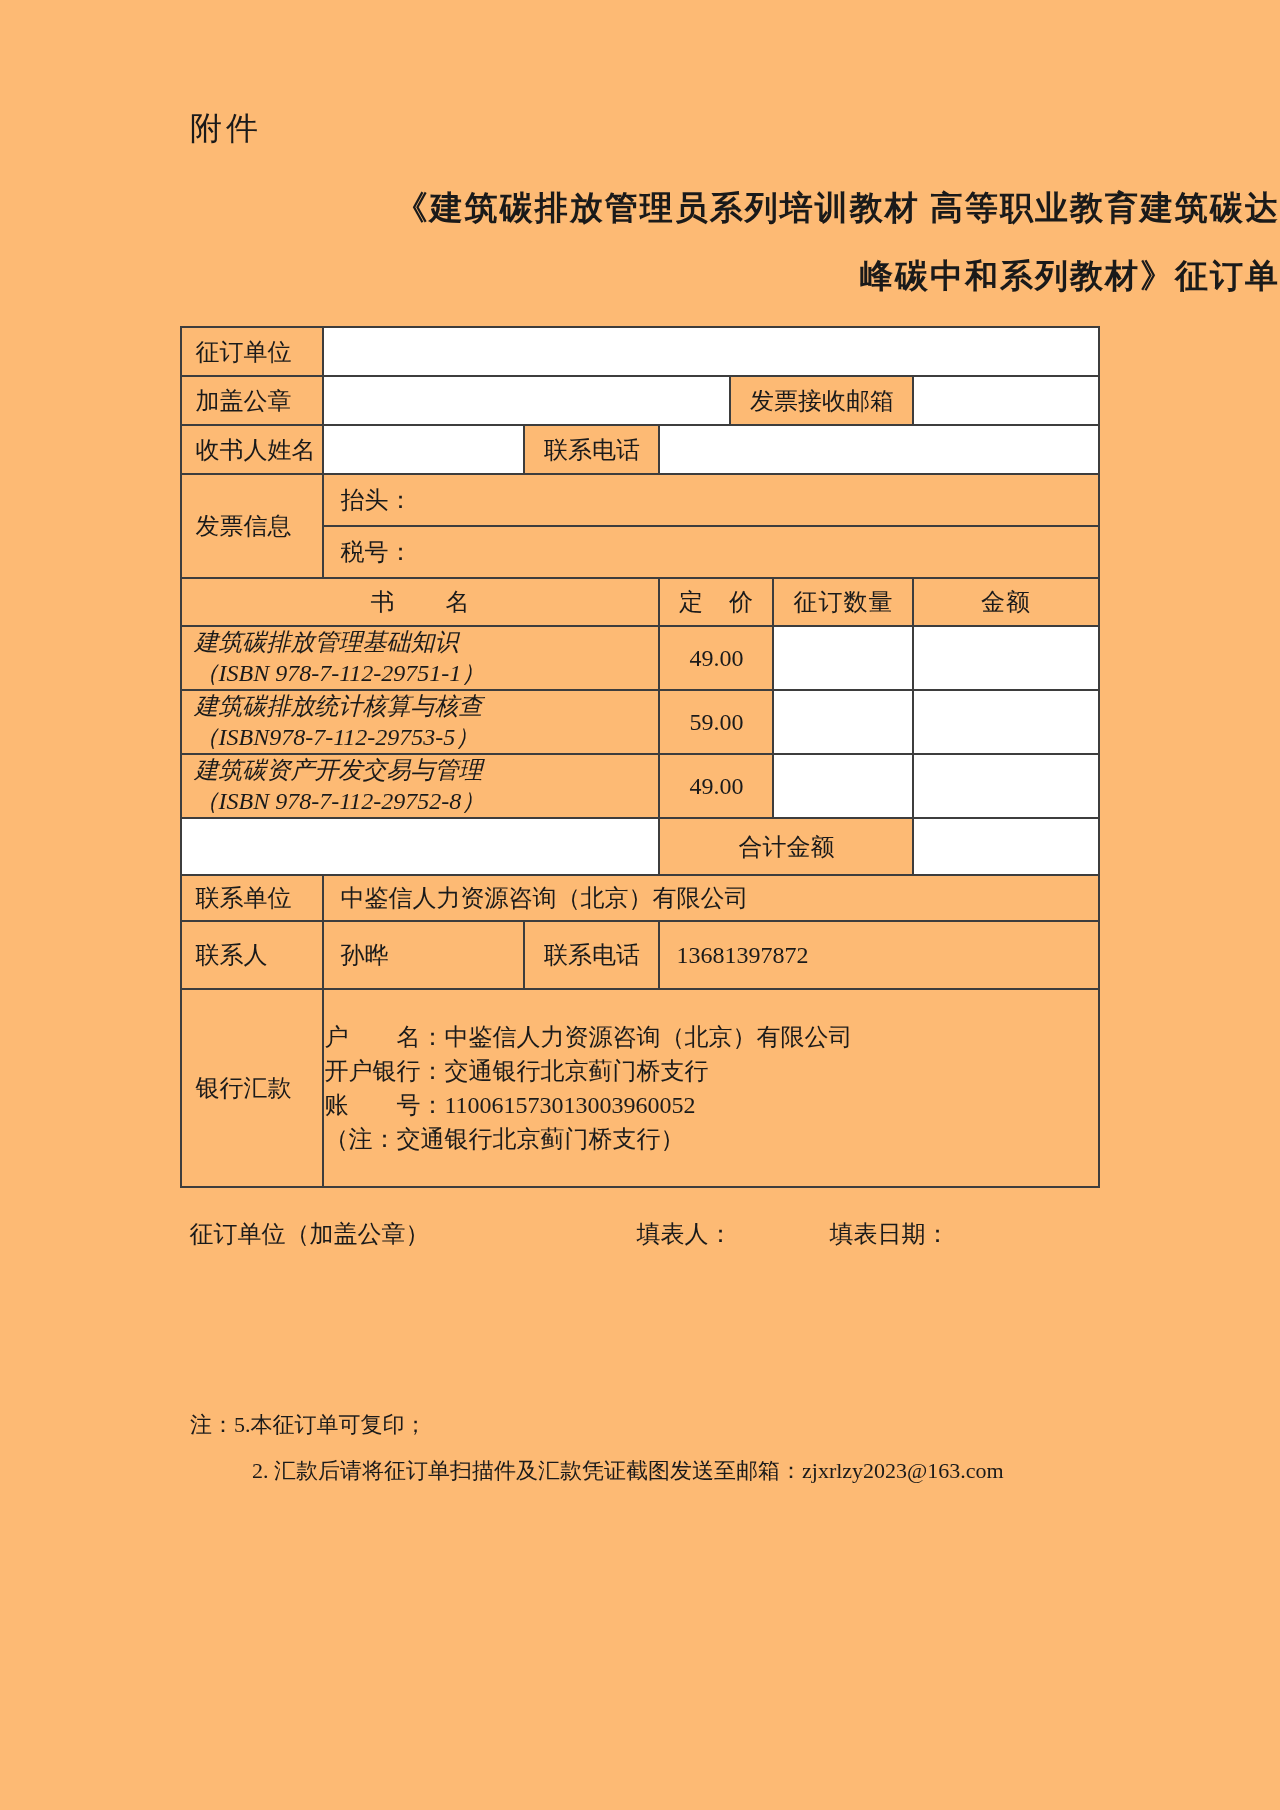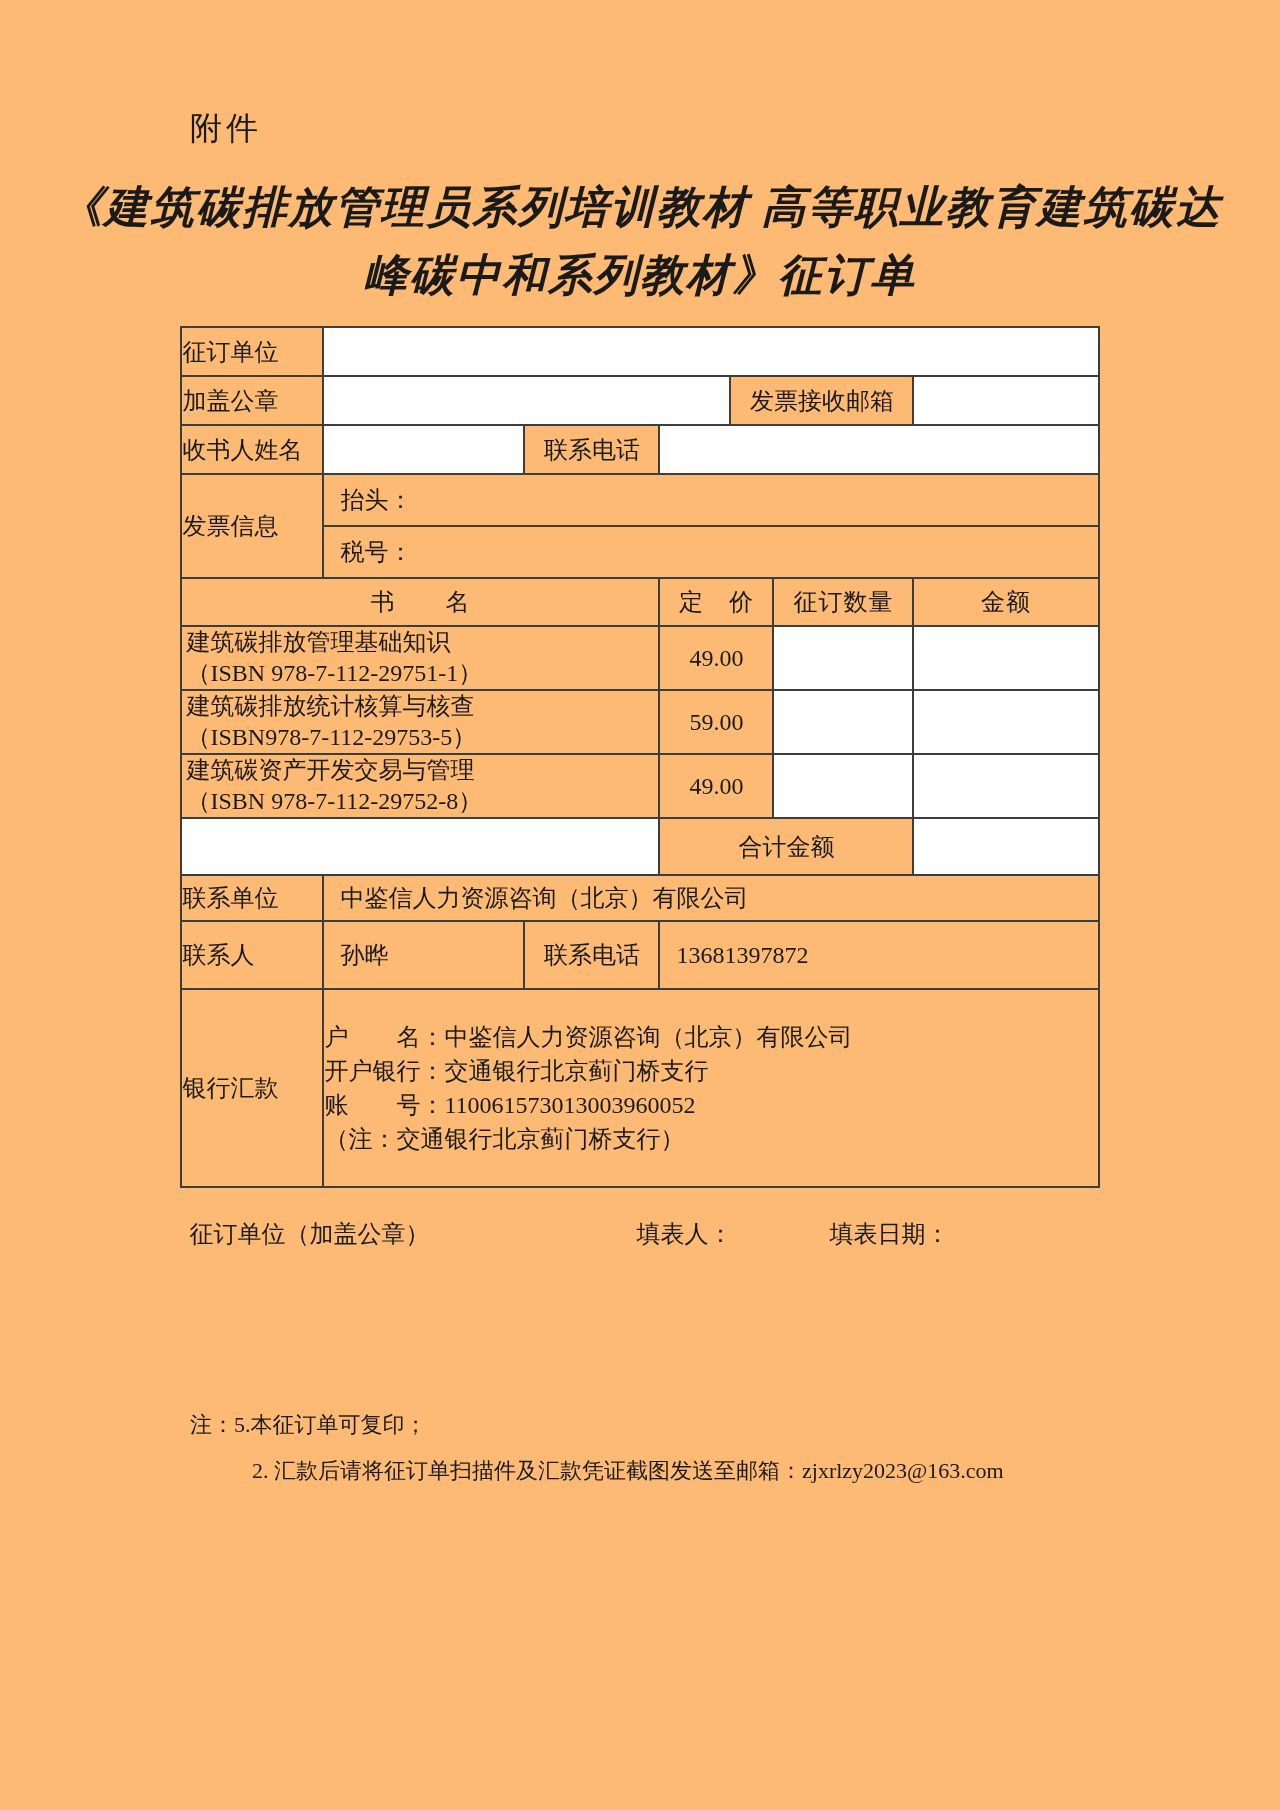--- a/index.html
+++ b/index.html
@@ -15,25 +15,24 @@
     overflow: hidden;
   }
   .attachment {
     margin: 108px 0 0 190px;
     font-size: 32px;
     line-height: 40px;
     letter-spacing: 4px;
   }
   .doc-title {
     margin-top: 26px;
-    text-align: center;
-    font-size: 44px;
+    text-align: right;
+    font-size: 33px;
     font-weight: 600;
     letter-spacing: 2px;
-    font-style: italic;
   }
   .doc-title .t-line { line-height: 68px; }
 
   table.form {
     margin: 16px auto 0 auto;
     width: 917px;
     table-layout: fixed;
     border-collapse: collapse;
   }
   table.form td {
@@ -45,26 +44,26 @@
   }
   .h49  { height: 49px; }
   .h52  { height: 52px; }
   .h48  { height: 48px; }
   .h63  { height: 63px; }
   .h57  { height: 57px; margin-left: 32px; }
   .h61  { height: 46px; }
   .h60  { height: 68px; }
   .h198 { height: 198px; }
 
-  td.lbl  { text-align: left; }
+  td.lbl  { text-align: left; padding-left: 13px; }
   td.clbl { text-align: center; }
   td.left { text-align: left; padding-left: 16px; }
   td.ctr  { text-align: center; }
   td.blank{ background: #ffffff; }
-  td.book { padding-left: 4px; }
+  td.book { padding-left: 12px; font-style: italic; }
   td.book .b-line { line-height: 31px; }
   td.bank { }
   td.bank .bank-line { line-height: 34px; }
   td.hdr { letter-spacing: 1px; }
 
   .stamp-row {
     position: relative;
     margin: 30px auto 0 auto;
     width: 917px;
     height: 34px;

